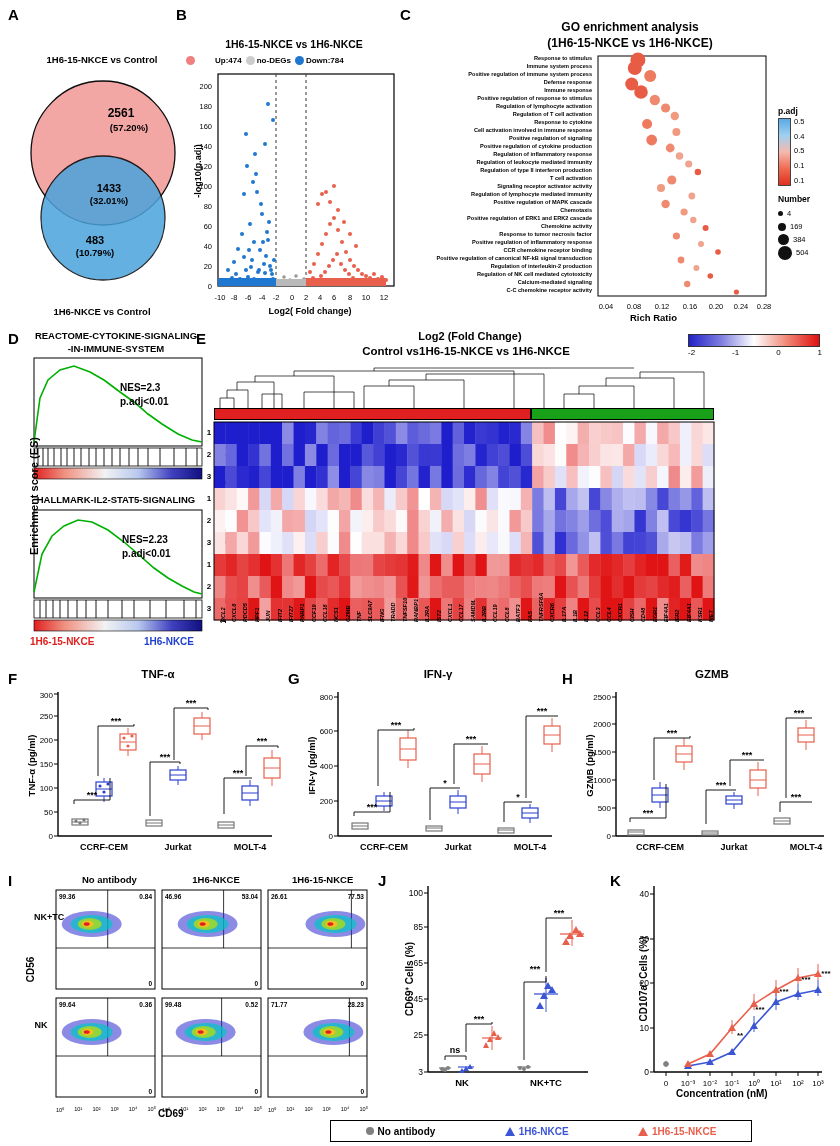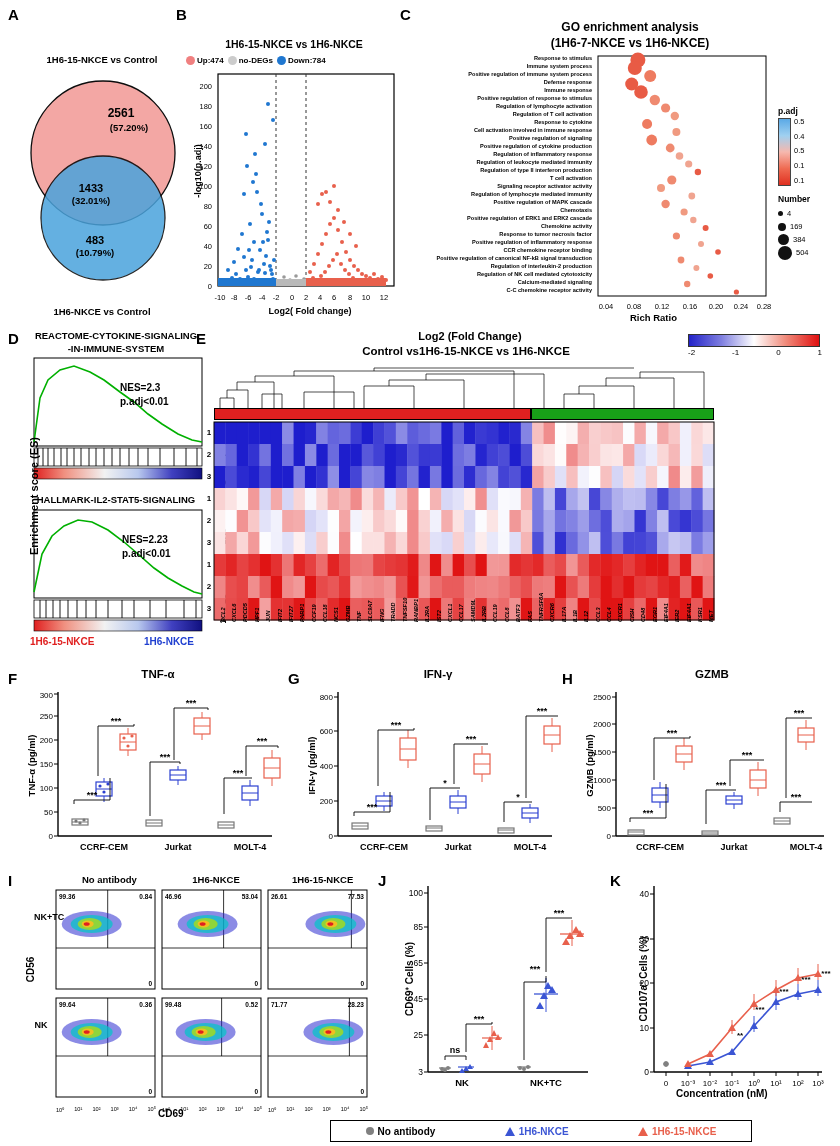--- a/index.html
+++ b/index.html
@@ -16,36 +16,36 @@
   <div class="plabel" style="left:0;top:0;">A</div>
   <div style="position:absolute;left:4px;top:48px;width:180px;text-align:center;font-size:9.5px;font-weight:bold;">1H6-15-NKCE vs Control</div>
   <svg width="190" height="230" style="position:absolute;left:0;top:62px;">
     <circle cx="95" cy="85" r="72" fill="#f3a3a0" stroke="#000" stroke-width="1.3" opacity="0.95"></circle>
     <circle cx="95" cy="150" r="62" fill="#4aa3dc" stroke="#000" stroke-width="1.3" opacity="0.85"></circle>
   </svg>
   <div style="position:absolute;left:80px;top:100px;width:66px;text-align:center;font-size:12px;font-weight:bold;">
     <span>2561</span><br>
     <span style="font-size:9.5px;padding-left:16px;">(57.20%)</span>
   </div>
-  <div style="position:absolute;left:50px;top:176px;width:66px;text-align:center;font-size:11px;font-weight:bold;">
+  <div style="position:absolute;left:68px;top:176px;width:66px;text-align:center;font-size:11px;font-weight:bold;">
     <span>1433</span><br>
     <span style="font-size:9.5px;">(32.01%)</span>
   </div>
   <div style="position:absolute;left:54px;top:228px;width:66px;text-align:center;font-size:11px;font-weight:bold;">
     <span>483</span><br>
     <span style="font-size:9.5px;">(10.79%)</span>
   </div>
   <div style="position:absolute;left:4px;top:300px;width:180px;text-align:center;font-size:9.5px;font-weight:bold;">1H6-NKCE vs Control</div>
 </div>
 
 <div class="panel" style="left:176px;top:6px;width:230px;height:320px;">
   <div class="plabel" style="left:0;top:0;">B</div>
   <div class="ttl" style="position:absolute;left:6px;top:32px;width:224px;font-size:10.5px;">1H6-15-NKCE vs 1H6-NKCE</div>
   <div style="position:absolute;left:10px;top:50px;width:220px;display:flex;gap:4px;align-items:center;font-size:8px;font-weight:bold;">
-    <span style="display:flex;align-items:center;gap:2px;">
+    <span style="display:flex;align-items:center;gap:20px;">
       <span style="width:9px;height:9px;border-radius:50%;background:#f08080;display:inline-block;"></span>
       <span>Up:474</span>
       </span>
     <span style="display:flex;align-items:center;gap:2px;">
       <span style="width:9px;height:9px;border-radius:50%;background:#ccc;display:inline-block;"></span>
       <span>no-DEGs</span>
       </span>
     <span style="display:flex;align-items:center;gap:2px;">
       <span style="width:9px;height:9px;border-radius:50%;background:#1f77d0;display:inline-block;"></span>
       <span>Down:784</span>
@@ -194,21 +194,21 @@
       </g>
     </g>
   </svg>
   <div style="position:absolute;left:44px;top:300px;width:180px;text-align:center;font-size:9px;font-weight:bold;">Log2( Fold change)</div>
   <div style="position:absolute;left:-48px;top:160px;width:140px;text-align:center;font-size:9px;font-weight:bold;transform:rotate(-90deg);">-log10(p.adj)</div>
 </div>
 
 <div class="panel" style="left:400px;top:6px;width:440px;height:320px;">
   <div class="plabel" style="left:0;top:0;">C</div>
   <div class="ttl" style="position:absolute;left:60px;top:14px;width:340px;font-size:12px;">GO enrichment analysis</div>
-  <div class="ttl" style="position:absolute;left:60px;top:30px;width:340px;font-size:12px;">(1H6-7-NKCE vs 1H6-NKCE)</div>
+  <div class="ttl" style="position:absolute;left:60px;top:30px;width:340px;font-size:12px;">(1H6-15-NKCE vs 1H6-NKCE)</div>
 
   <div id="go-terms" style="position:absolute;left:0;top:50px;width:196px;">
       <div style="position: absolute; right: 4px; top: -1px; font-size: 5.6px; white-space: nowrap; text-align: right; width: 192px; font-weight: bold;">Response to stimulus</div>
       <div style="position: absolute; right: 4px; top: 7px; font-size: 5.6px; white-space: nowrap; text-align: right; width: 192px; font-weight: bold;">Immune system process</div>
       <div style="position: absolute; right: 4px; top: 15px; font-size: 5.6px; white-space: nowrap; text-align: right; width: 192px; font-weight: bold;">Positive regulation of immune system process</div>
       <div style="position: absolute; right: 4px; top: 23px; font-size: 5.6px; white-space: nowrap; text-align: right; width: 192px; font-weight: bold;">Defense response</div>
       <div style="position: absolute; right: 4px; top: 31px; font-size: 5.6px; white-space: nowrap; text-align: right; width: 192px; font-weight: bold;">Immune response</div>
       <div style="position: absolute; right: 4px; top: 39px; font-size: 5.6px; white-space: nowrap; text-align: right; width: 192px; font-weight: bold;">Positive regulation of response to stimulus</div>
       <div style="position: absolute; right: 4px; top: 47px; font-size: 5.6px; white-space: nowrap; text-align: right; width: 192px; font-weight: bold;">Regulation of lymphocyte activation</div>
       <div style="position: absolute; right: 4px; top: 55px; font-size: 5.6px; white-space: nowrap; text-align: right; width: 192px; font-weight: bold;">Regulation of T cell activation</div>

